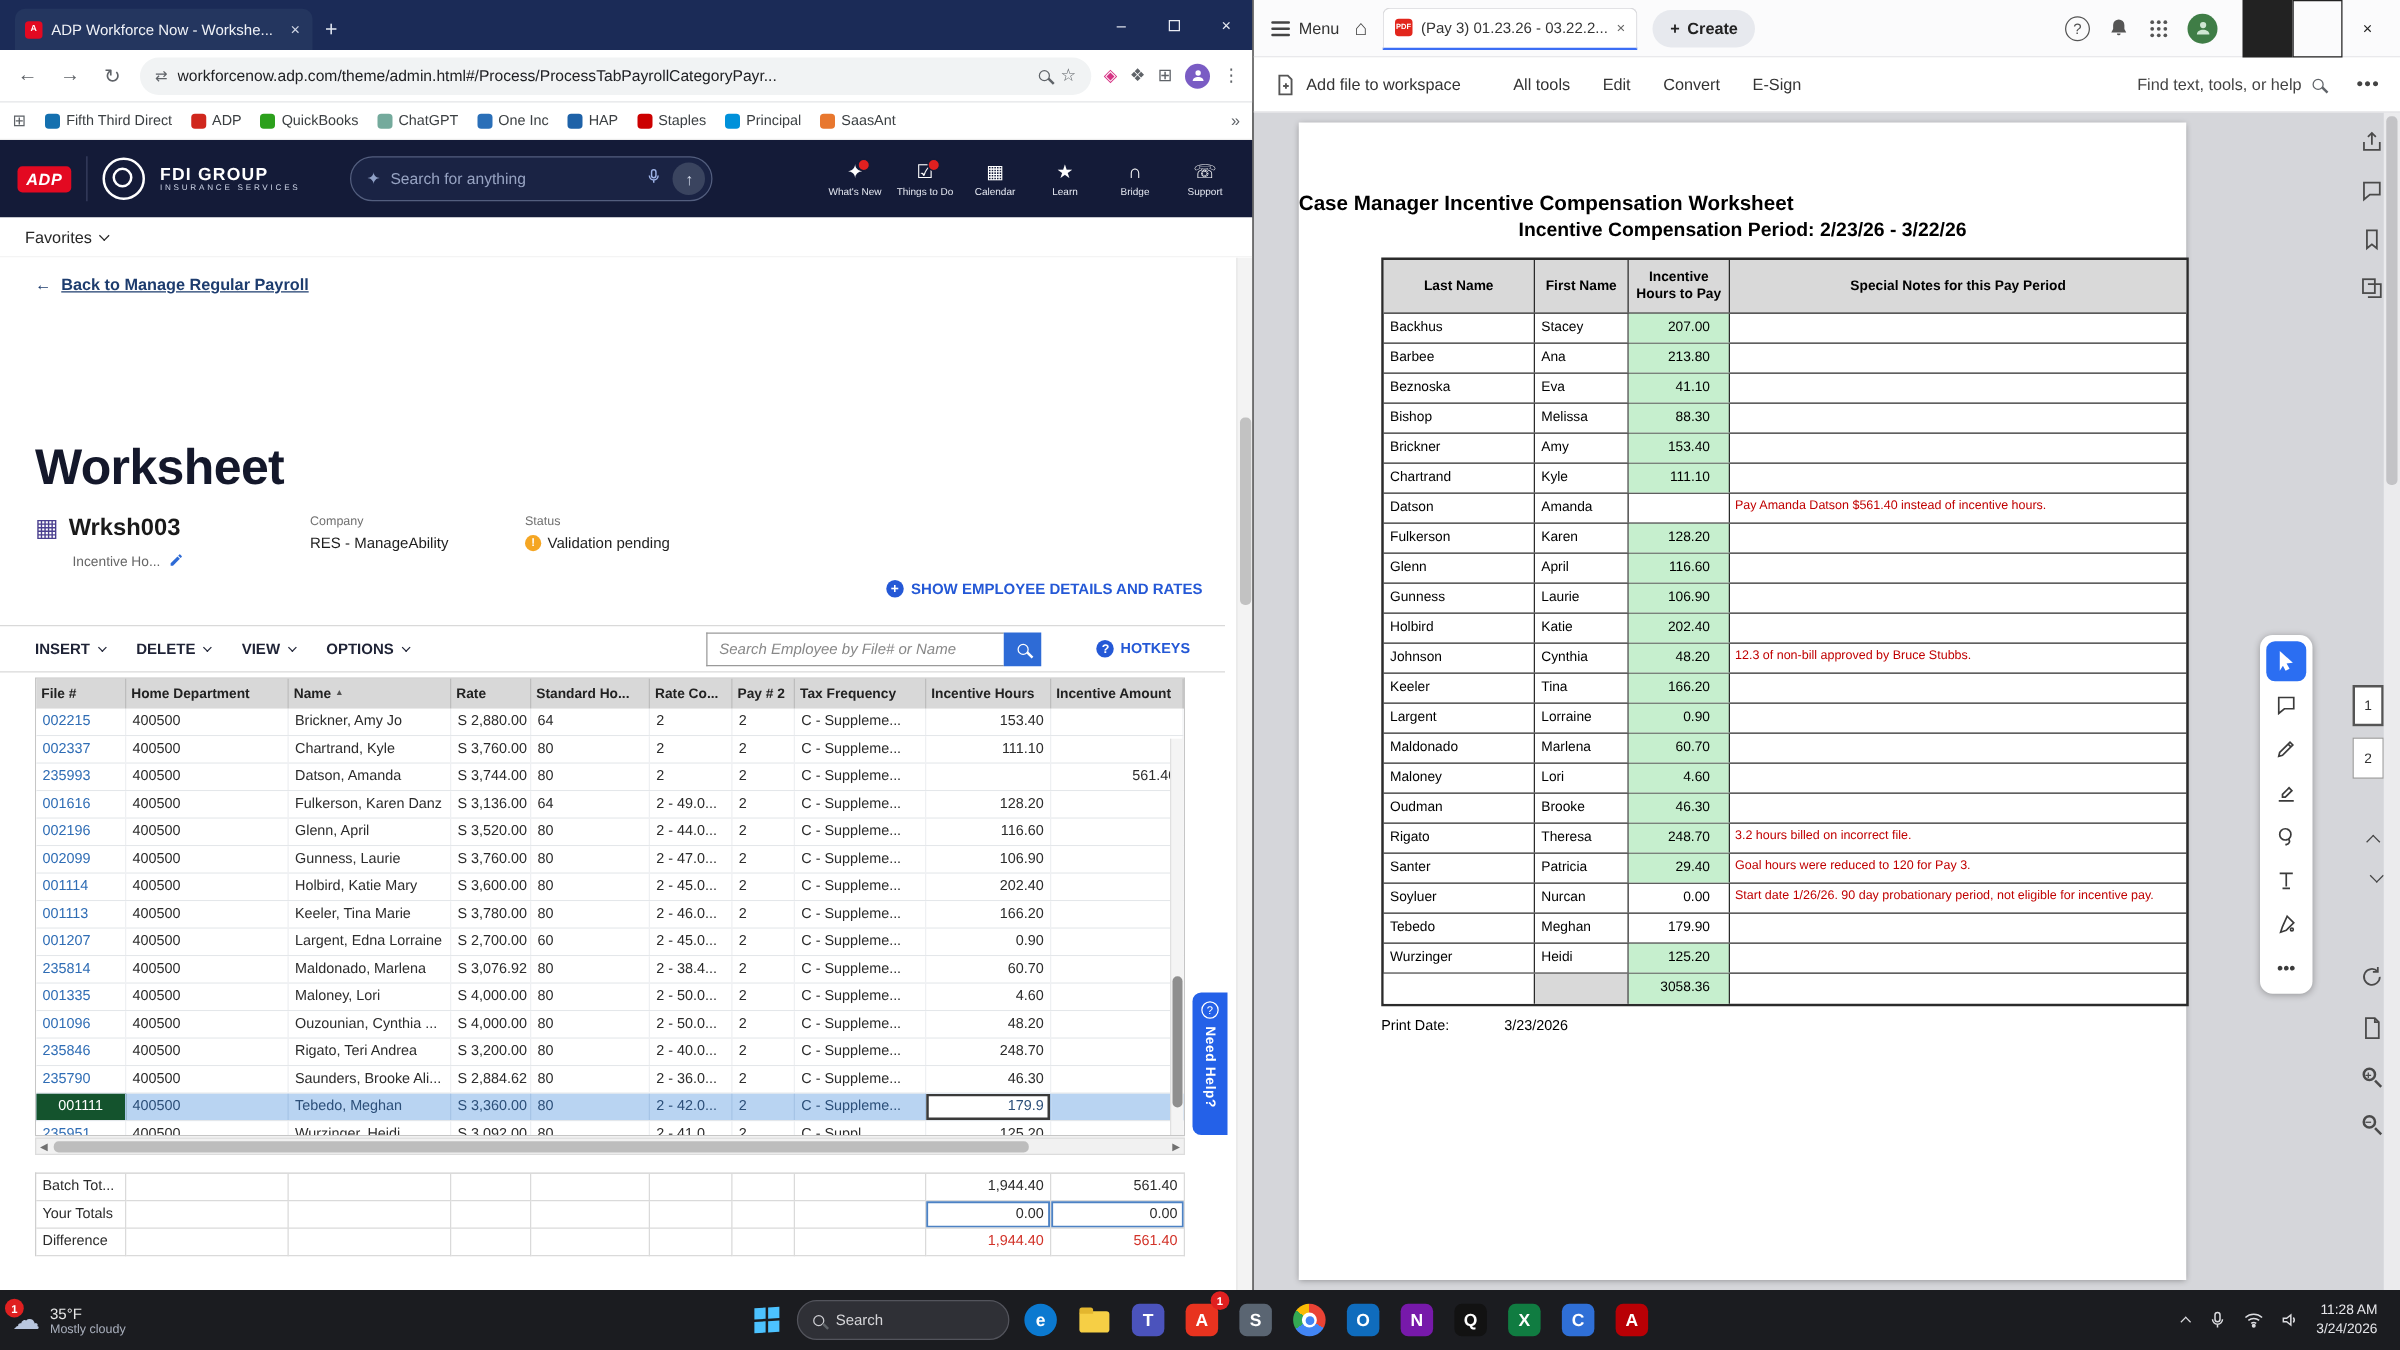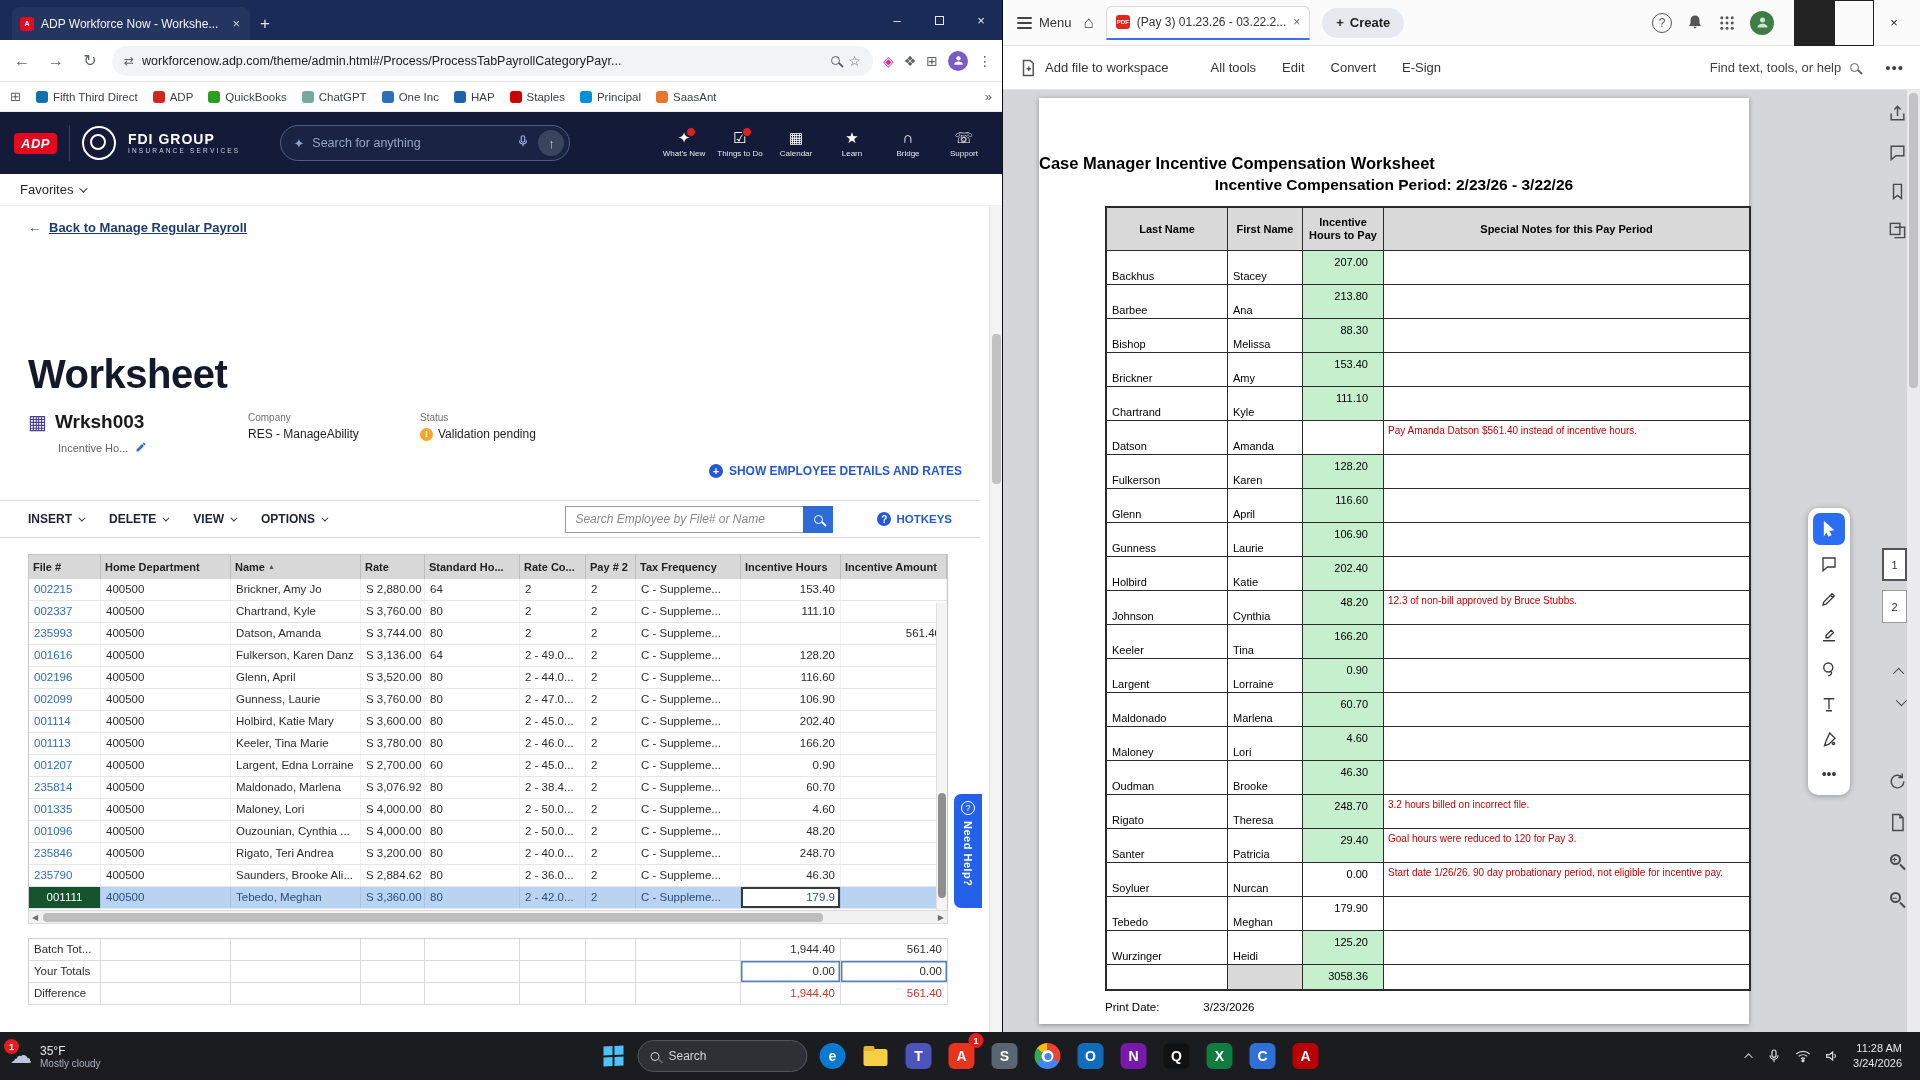--- a/index.html
+++ b/index.html
@@ -86,21 +86,21 @@
                 display:flex; align-items:center; padding:0 28px; gap:26px; }
   .menu-item { font-size:12px; font-weight:bold; color:#1e2235; display:flex; gap:6px; align-items:center; }
   .menu-item .chv { width:5px; height:5px; }
   .wk-search { margin-left:auto; display:flex; align-items:center; }
   .wk-search input { width:238px; height:27px; border:1px solid #9a9a9a; border-right:none; padding:0 9px; font-size:12px; font-style:italic; color:#444; outline:none; font-family:inherit; }
   .wk-search input::placeholder { color:#888; }
   .wk-search-btn { width:30px; height:27px; background:#2e6bd6; display:flex; align-items:center; justify-content:center; }
   .hotkeys { display:flex; align-items:center; gap:5px; margin-left:18px; font-size:11.5px; font-weight:bold; color:#2458d6; }
   .q-circ { width:14px; height:14px; border-radius:50%; background:#2458d6; color:#fff; font-size:10px; display:inline-flex; align-items:center; justify-content:center; }
 
-  .grid { position:absolute; left:28px; top:336px; width:920px; border:1px solid #c6c6c6;margin-top:12px; --cols:72px 130px 130px 64px 95px 66px 50px 105px 100px 1fr; }
+  .grid { position:absolute; left:28px; top:336px; width:920px; border:1px solid #c6c6c6; --cols:72px 130px 130px 64px 95px 66px 50px 105px 100px 1fr; }
   .g-head { display:grid; grid-template-columns:var(--cols); background:#d8d8d8; height:24px; }
   .g-hcell { font-size:11px; font-weight:bold; color:#222; padding:0 4px; line-height:24px; border-right:1px solid #bdbdbd;
              white-space:nowrap; overflow:hidden; display:flex; align-items:center; gap:3px; }
   .g-hcell .sort { font-size:7px; color:#555; }
   .g-body { height:341px; overflow:hidden; position:relative; background:#fff; }
   .g-row { display:grid; grid-template-columns:var(--cols); height:22px; border-bottom:1px solid #e4e7ea; background:#fff; }
   .g-cell { font-size:11.5px; color:#2c2c2c; padding:0 5px; line-height:21px; border-right:1px solid #eef0f2; white-space:nowrap; overflow:hidden; }
   .g-cell.num { text-align:right; }
   .file-link { color:#2f6db5; }
   .g-row.sel { background:#b9d4f2; }
@@ -164,21 +164,21 @@
   .doc-title1 { margin-top:56px; text-align:left; font-size:16.5px; font-weight:bold; color:#000; }
   .doc-title2 { margin-top:3px; text-align:center; font-size:15.5px; font-weight:bold; color:#000; }
   .ptab { margin:12px 0 0 66px; width:646px; border:2px solid #2b2b2b; }
   .p-hrow, .p-row, .p-trow { display:grid; grid-template-columns:121px 75px 81px 1fr; }
   .p-hrow { background:#d9d9d9; border-bottom:1px solid #2b2b2b; }
   .p-hcell { font-size:11px; font-weight:bold; text-align:center; padding:8px 2px; border-right:1px solid #2b2b2b; display:flex; align-items:center; justify-content:center; line-height:1.2; }
   .p-hcell:last-child, .p-cell:last-child { border-right:none; }
   .p-row { border-bottom:1px solid #2b2b2b; min-height:24px; }
   .p-trow { min-height:24px; }
   .p-cell { border-right:1px solid #2b2b2b; font-size:11px; color:#000; }
-  .p-last, .p-first { padding:19px 2px 2px 5px; }
+  .p-last, .p-first { padding:5px 2px 2px 5px; }
   .p-hours { text-align:right; padding:5px 15px 2px 2px; }
   .p-hours.green { background:#c6efce; }
   .p-note { color:#c00000; font-size:10px; padding:3px 4px 2px 4px; line-height:1.3; }
   .p-tc1 { background:#fff; }
   .p-tc2 { background:#d9d9d9; }
   .p-tc3 { background:#c6efce; text-align:right; padding:5px 15px 2px 2px; font-size:11px; }
   .print-row { margin:10px 0 0 66px; font-size:11.5px; color:#000; display:flex; }
   .print-row .pd-val { margin-left:44px; }
 
   .rail-top { position:absolute; right:13px; top:14px; display:flex; flex-direction:column; gap:20px; align-items:center; }
@@ -888,20 +888,26 @@
               <div class="p-cell p-note"></div>
             </div>
 
             <div class="p-row">
               <div class="p-cell p-last">Barbee</div>
               <div class="p-cell p-first">Ana</div>
               <div class="p-cell p-hours green">213.80</div>
               <div class="p-cell p-note"></div>
             </div>
 
+            <div class="p-row">
+              <div class="p-cell p-last">Beznoska</div>
+              <div class="p-cell p-first">Eva</div>
+              <div class="p-cell p-hours green">41.10</div>
+              <div class="p-cell p-note"></div>
+            </div>
 
             <div class="p-row">
               <div class="p-cell p-last">Bishop</div>
               <div class="p-cell p-first">Melissa</div>
               <div class="p-cell p-hours green">88.30</div>
               <div class="p-cell p-note"></div>
             </div>
 
             <div class="p-row">
               <div class="p-cell p-last">Brickner</div>

